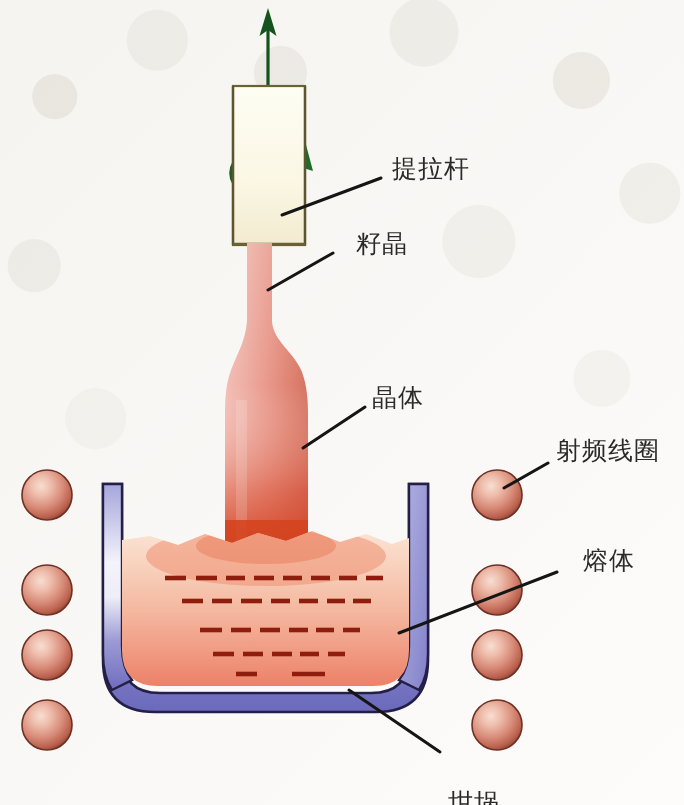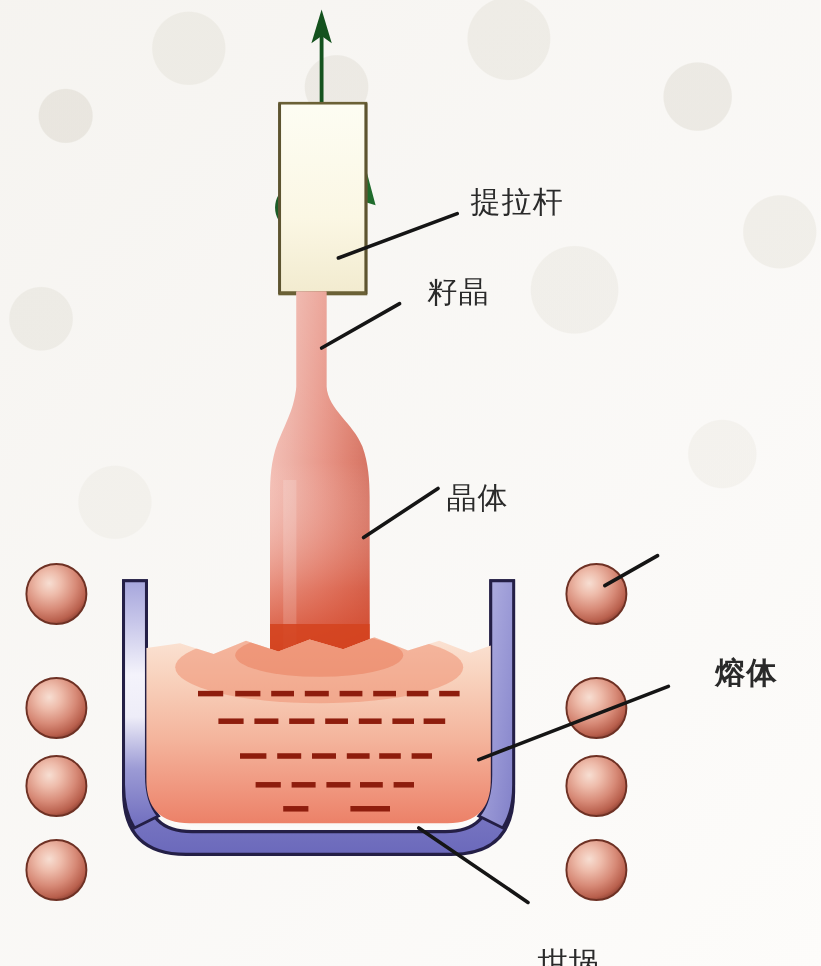--- a/index.html
+++ b/index.html
@@ -278,20 +278,21 @@
       <line x1="504" y1="488" x2="548" y2="463"></line>
       <line x1="399" y1="633" x2="557" y2="572"></line>
       <line x1="349" y1="690" x2="440" y2="752"></line>
     </g>
   </svg>
 
   <div class="label" style="left:392px; top:156px;">提拉杆</div>
 
   <div class="label" style="left:356px; top:231px;">籽晶</div>
 
-  <div class="label" style="left:372px; top:403px;font-family:Liberation Serif, serif;">晶体</div>
-
-
-  <div class="label" style="left:596px; top:548px;font-weight:bold;">熔体</div>
+  <div class="label" style="left:372px; top:385px;">晶体</div>
+
+  <div class="label" style="left:556px; top:438px;">射频线圈</div>
+
+  <div class="label" style="left:583px; top:548px;">熔体</div>
 
   <div class="label" style="left:448px; top:748px;margin-top:42px;">坩埚</div>
 
 </div>
 
 </body></html>

